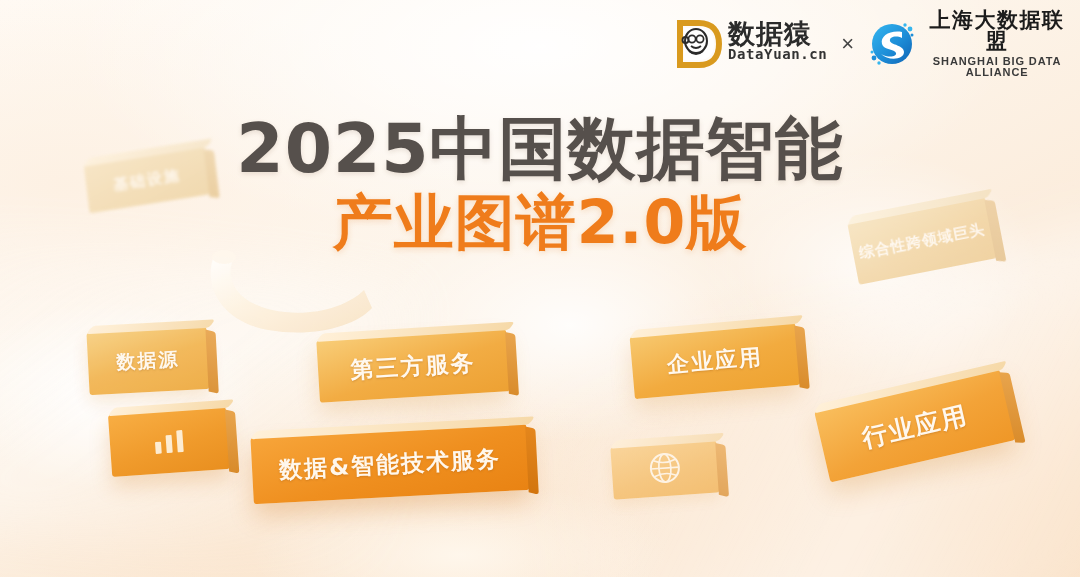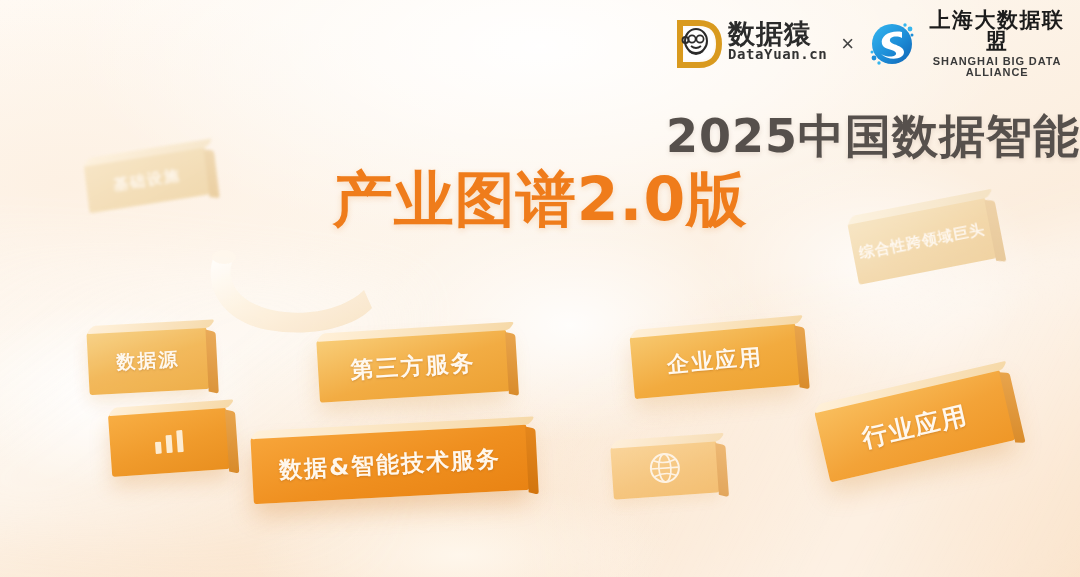--- a/index.html
+++ b/index.html
@@ -60,25 +60,24 @@
   .sh-en {
     font-size:11px; font-weight:bold; color:#3a3a3a; letter-spacing:0.9px; margin-top:4px;
   }
 
   
   .title-wrap {
     position:absolute; top:112px; left:0; width:1080px; text-align:center;
     z-index:12;
   }
   .title-l1 {
-    font-size:46px; font-weight:bold; color:#56504c; letter-spacing:1px;
+    font-size:68px; font-weight:bold; color:#56504c; letter-spacing:1px;
     font-family:"DejaVu Sans","Liberation Sans",sans-serif;
     line-height:1.08;
     text-shadow:0 2px 5px rgba(120,90,60,.16);
-    text-align:right;
   }
   .title-l2 {
     font-size:60px; font-weight:bold; color:#ef7c1b; letter-spacing:1px;
     font-family:"DejaVu Sans","Liberation Sans",sans-serif;
     line-height:1.12; margin-top:4px;
     text-shadow:0 2px 6px rgba(220,120,30,.20);
   }
 
   
   .block {

